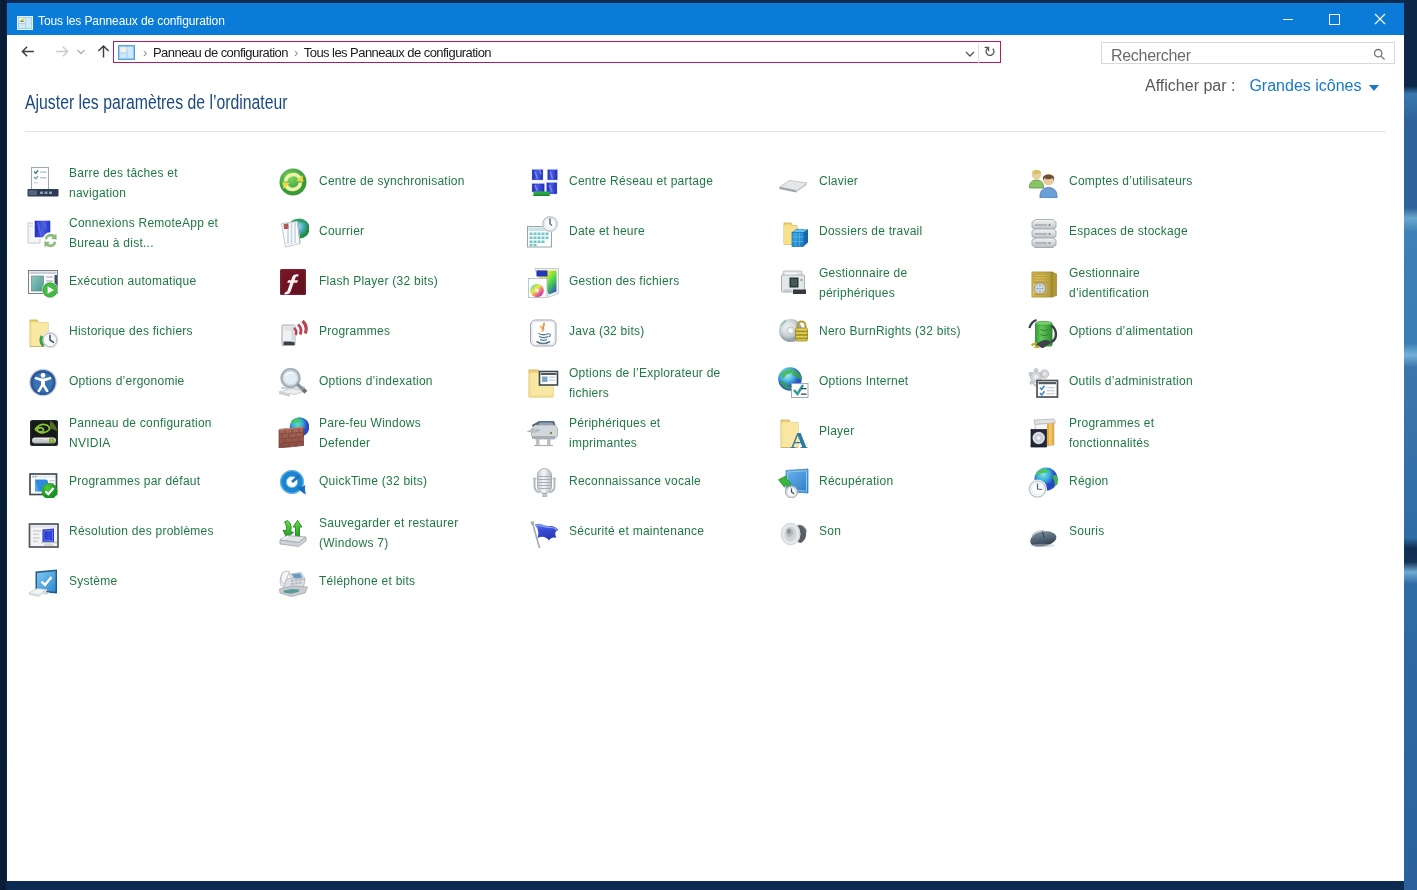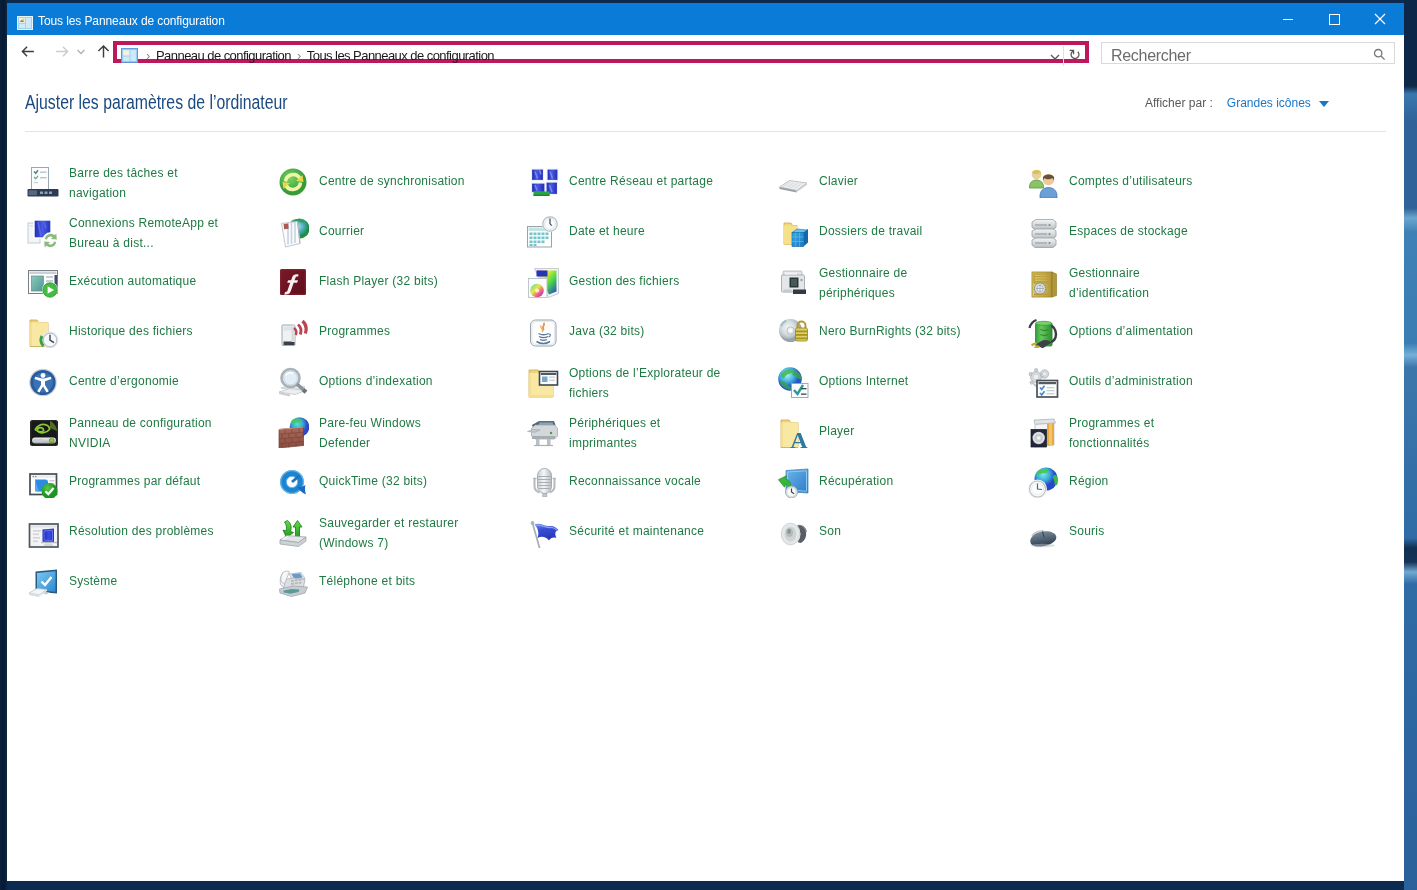--- a/index.html
+++ b/index.html
@@ -11,28 +11,28 @@
 #win { position:absolute; left:7px; top:3px; width:1397px; height:878px; background:#b91c1c; }
 #titlebar { position:absolute; left:0; top:0; width:100%; height:32px; background:#0a7bd7; }
 #titlebar .ticon { position:absolute; left:10px; top:12px; }
 #titlebar .ttext { position:absolute; left:31px; top:11px; font-size:12px; letter-spacing:-0.1px; color:#fff; }
 .caption { position:absolute; top:0; width:46px; height:32px; color:#fff; }
 #btn-min { right:93px; }
 #btn-max { right:47px; }
 #btn-close { right:1px; }
 #toolbar { position:absolute; left:0; top:32px; width:100%; height:38px; background:#fff; }
 .navarrow { position:absolute; top:5px; font-size:16px; }
-#addrbox { position:absolute; left:106px; top:6px; width:976px; height:22px; border:4px solid #be185d; background:#fff; }
+#addrbox { position:absolute; left:106px; top:6px; width:888px; height:22px; border:1px solid #be185d; background:#fff; }
 #addrbox .aicon { position:absolute; left:4px; top:2px; }
 #crumbs { position:absolute; left:26px; top:3px; font-size:13px; letter-spacing:-0.55px; color:#1b1b1b; white-space:nowrap; }
 #searchbox { position:absolute; left:1094px; top:7px; width:294px; height:22px; border:1px solid #d9d9d9; background:#fff; }
 #searchbox .ph { position:absolute; left:9px; top:4px; font-size:16px; letter-spacing:-0.3px; color:#6b6b6b; }
 #content { position:absolute; left:0; top:70px; width:100%; height:808px; background:#fff; }
 #h1 { position:absolute; left:18px; top:18px; font-size:20px; color:#1a4a80; transform:scaleX(0.79); transform-origin:0 0; white-space:nowrap; }
-#viewby { position:absolute; left:1138px; top:23px; font-size:12px; color:#595959; }
+#viewby { position:absolute; left:1138px; top:4px; font-size:16px; color:#595959; }
 #viewby b { color:#1878c8; font-weight:normal; }
 #sep { position:absolute; left:18px; top:58px; width:1361px; height:1px; background:#e3e3e3; }
 .item { position:absolute; height:32px; }
 .item svg { position:absolute; left:0; top:0; }
 .item .lbl { position:absolute; left:42px; top:15px; transform:translateY(-50%); width:216px; font-size:12px; line-height:20px; color:#1e7a42; letter-spacing:0.25px; }
 .item .lbl.l2 { top:17px; }
 </style>
 </head>
 <body>
 <div id="desk"></div>
@@ -464,21 +464,21 @@
         <div class="lbl">Options d’alimentation</div>
       </div>
 <div class="item" style="left:20px;top:293px">
         <svg width="32" height="32" viewBox="0 0 32 32">
           <circle cx="16" cy="16.5" r="13.8" fill="#c8d0d8"></circle>
 <circle cx="16" cy="16.5" r="12.6" fill="#2a5a9c"></circle>
 <circle cx="16" cy="16.5" r="10" fill="#3a72b4"></circle>
 <circle cx="16" cy="9.5" r="2.4" fill="#fff"></circle>
 <path d="M7.5 13l6.5 2.2v3.8l-3.8 6.3 2.2 1.2 3.6-6 3.6 6 2.2-1.2-3.8-6.3v-3.8l6.5-2.2-.7-2.2-6.8 1.7h-2l-6.8-1.7z" fill="#fff"></path>
         </svg>
-        <div class="lbl">Centre d’ergonomie</div>
+        <div class="lbl">Options d’ergonomie</div>
       </div>
 <div class="item" style="left:270px;top:293px">
         <svg width="32" height="32" viewBox="0 0 32 32">
           <path d="M4 22l10-3 14 2-10 3.5z" fill="#e4e7ea" stroke="#b8bec4" stroke-width="0.7"></path>
 <path d="M2 26l11-3.5 16 2-11 4z" fill="#eceef0" stroke="#b8bec4" stroke-width="0.7"></path>
 <path d="M2 26l11 2.5v2L2 28z" fill="#c8ccd0"></path>
 <circle cx="13.5" cy="12" r="9" fill="#d4e2ee" fill-opacity="0.75" stroke="#a8b2ba" stroke-width="2.6"></circle>
 <circle cx="13.5" cy="12" r="6.8" fill="#e4eef6" fill-opacity="0.8" stroke="#c8d4dc" stroke-width="0.8"></circle>
 <path d="M8.5 9.5c1.5-2.5 5-3.5 7.5-2" stroke="#fff" stroke-width="1.6" fill="none"></path>
 <path d="M20 18l6 5.5" stroke="#8a929a" stroke-width="3.4"></path>

